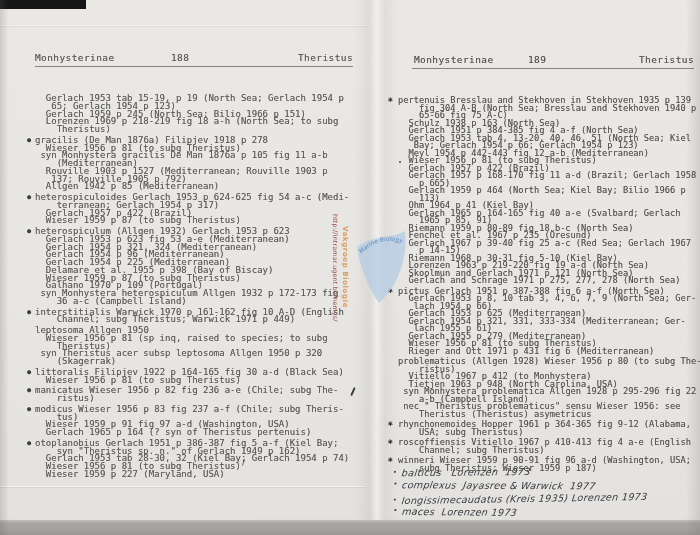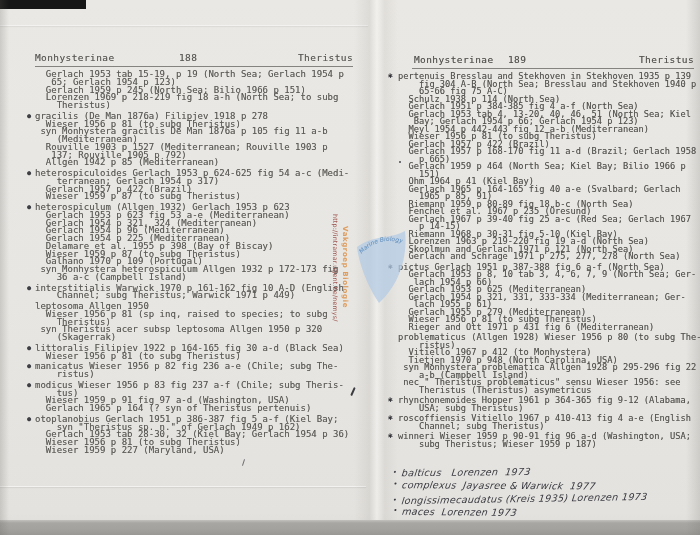--- a/index.html
+++ b/index.html
@@ -26,28 +26,28 @@
   .crease2{position:absolute;left:0;top:486px;width:366px;height:1px;background:rgba(255,255,255,.55);box-shadow:0 1px 1px rgba(90,88,82,.12);}
 
   
   .col{position:absolute;color:#5b5a56;}
   .col-left{left:35px;top:52px;width:322px;}
   .col-right{left:398px;top:54px;width:300px;color:#545350;}
   .page-head{position:relative;height:11px;font-size:9.5px;letter-spacing:.4px;text-shadow:0 0 .4px rgba(90,89,85,.6);}
   .ph-family{position:absolute;left:0;top:0;}
   .col-right .ph-family{left:16px;}
   .ph-num{position:absolute;top:0;}
-  .col-left .ph-num{left:144px;}
-  .col-right .ph-num{left:110px;}
+  .col-left .ph-num{left:136px;}
+  .col-right .ph-num{left:130px;}
   .ph-genus{position:absolute;top:0;right:4px;}
   .head-rule{border-bottom:1px solid rgba(98,97,93,.75);margin-top:3px;}
   .col-left .head-rule{width:318px;}
   .col-right .head-rule{margin-left:14px;width:282px;}
 
-  .body-text{margin-top:4px;}
+  .body-text{margin-top:28px;}
   .col-left .body-text .line{font-size:9px;line-height:7.75px;}
   .col-right .body-text .line{font-size:8.7px;line-height:7.5px;}
   .line{white-space:pre;text-shadow:0 0 .45px rgba(95,94,90,.55);}
   .u{text-decoration-thickness:.9px;text-underline-offset:1.5px;}
   .blk{position:relative;margin-bottom:3px;}
   .bullet{position:absolute;left:-8px;top:-1px;font-size:7px;color:#3e3f45;text-shadow:none;}
   .bullet.pen{left:-10px;top:-2px;font-size:8px;color:#33343a;transform:rotate(-8deg);}
 
   
   .stamp{position:absolute;left:330px;top:212px;width:84px;height:128px;pointer-events:none;}
@@ -153,51 +153,51 @@
           <span class="bullet">●</span>
           <div class="line"><span class="u">modicus</span><span> Wieser 1956 p 83 fig 237 a-f (Chile; subg Theris-</span></div>
           <div class="line"><span>    tus)</span></div>
           <div class="line"><span>  Wieser 1959 p 91 fig 97 a-d (Washington, USA)</span></div>
           <div class="line"><span>  Gerlach 1965 p 164 (? syn of Theristus pertenuis)</span></div>
         </div>
         <div class="blk">
           <span class="bullet">●</span>
           <div class="line"><span class="u">otoplanobius</span><span> Gerlach 1951 p 386-387 fig 5 a-f (Kiel Bay;</span></div>
           <div class="line"><span>    syn "Theristus sp. n." of Gerlach 1949 p 162)</span></div>
-          <div class="line"><span>  Gerlach 1953 tab 28-30, 32 (Kiel Bay; Gerlach 1954 p 36)</span></div>
+          <div class="line"><span>  Gerlach 1953 tab 28-30, 32 (Kiel Bay; Gerlach 1954 p 74)</span></div>
           <div class="line"><span>  Wieser 1956 p 81 (to subg Theristus)</span></div>
           <div class="line"><span>  Wieser 1959 p 227 (Maryland, USA)</span></div>
         </div>
       </div>
   </div>
 
   <div class="col col-right">
     <div class="page-head">
       <span class="ph-family">Monhysterinae</span>
       <span class="ph-num">189</span>
       <span class="ph-genus">Theristus</span>
     </div>
     <div class="head-rule"></div>
     <div class="body-text" id="right-body">
         <div class="blk">
           <span class="bullet pen">✱</span>
           <div class="line"><span class="u">pertenuis</span><span> Bresslau and Stekhoven in Stekhoven 1935 p 139</span></div>
           <div class="line"><span>    fig 304 A-B (North Sea; Bresslau and Stekhoven 1940 p</span></div>
           <div class="line"><span>    65-66 fig 75 A-C)</span></div>
-          <div class="line"><span>  Schulz 1938 p 114 (North Sea)</span></div>
+          <div class="line"><span>  Schulz 1938 p 163 (North Sea)</span></div>
           <div class="line"><span>  Gerlach 1951 p 384-385 fig 4 a-f (North Sea)</span></div>
           <div class="line"><span>  Gerlach 1953 tab 4, 13-20, 40, 46, 51 (North Sea; Kiel</span></div>
           <div class="line"><span>   Bay; Gerlach 1954 p 66; Gerlach 1954 p 123)</span></div>
           <div class="line"><span>  Meyl 1954 p 442-443 fig 12 a-b (Mediterranean)</span></div>
           <div class="line"><span>  Wieser 1956 p 81 (to subg Theristus)</span></div>
           <div class="line"><span>  Gerlach 1957 p 422 (Brazil)</span></div>
           <div class="line"><span>  Gerlach 1957 p 168-170 fig 11 a-d (Brazil; Gerlach 1958</span></div>
           <div class="line"><span>    p 665)</span></div>
           <div class="line"><span>  Gerlach 1959 p 464 (North Sea; Kiel Bay; Bilio 1966 p</span></div>
-          <div class="line"><span>    151)</span></div>
+          <div class="line"><span>    113)</span></div>
           <div class="line"><span>  Ohm 1964 p 41 (Kiel Bay)</span></div>
           <div class="line"><span>  Gerlach 1965 p 164-165 fig 40 a-e (Svalbard; Gerlach</span></div>
           <div class="line"><span>    1965 p 85, 91)</span></div>
           <div class="line"><span>  Riemann 1959 p 80-89 fig 18 b-c (North Sea)</span></div>
           <div class="line"><span>  Fenchel et al. 1967 p 235 (Öresund)</span></div>
           <div class="line"><span>  Gerlach 1967 p 39-40 fig 25 a-c (Red Sea; Gerlach 1967</span></div>
           <div class="line"><span>    p 14-15)</span></div>
           <div class="line"><span>  Riemann 1968 p 30-31 fig 5-10 (Kiel Bay)</span></div>
           <div class="line"><span>  Lorenzen 1963 p 219-220 fig 19 a-d (North Sea)</span></div>
           <div class="line"><span>  Skoolmun and Gerlach 1971 p 121 (North Sea)</span></div>
@@ -212,21 +212,21 @@
           <div class="line"><span>  Gerlach 1954 p 321, 331, 333-334 (Mediterranean; Ger-</span></div>
           <div class="line"><span>   lach 1955 p 61)</span></div>
           <div class="line"><span>  Gerlach 1955 p 279 (Mediterranean)</span></div>
           <div class="line"><span>  Wieser 1956 p 81 (to subg Theristus)</span></div>
           <div class="line"><span>  Rieger and Ott 1971 p 431 fig 6 (Mediterranean)</span></div>
         </div>
         <div class="blk">
           <div class="line"><span class="u">problematicus</span><span> (Allgen 1928) Wieser 1956 p 80 (to subg The-</span></div>
           <div class="line"><span>    ristus)</span></div>
           <div class="line"><span>  Vitiello 1967 p 412 (to Monhystera)</span></div>
-          <div class="line"><span>  Tietjen 1970 p 948 (North Carolina, USA)</span></div>
+          <div class="line"><span>  Tietjen 1963 p 948 (North Carolina, USA)</span></div>
           <div class="line"><span> syn </span><span class="u">Monhystera problematica</span><span> Allgen 1928 p 295-296 fig 22</span></div>
           <div class="line"><span>    a-b (Campbell Island)</span></div>
           <div class="line"><span> nec " </span><span class="u">Theristus problematicus</span><span>" sensu Wieser 1956: see</span></div>
           <div class="line"><span>    Theristus (Theristus) asymetricus</span></div>
         </div>
         <div class="blk">
           <span class="bullet pen">✱</span>
           <div class="line"><span class="u">rhynchonemoides</span><span> Hopper 1961 p 364-365 fig 9-12 (Alabama,</span></div>
           <div class="line"><span>    USA; subg Theristus)</span></div>
         </div>

